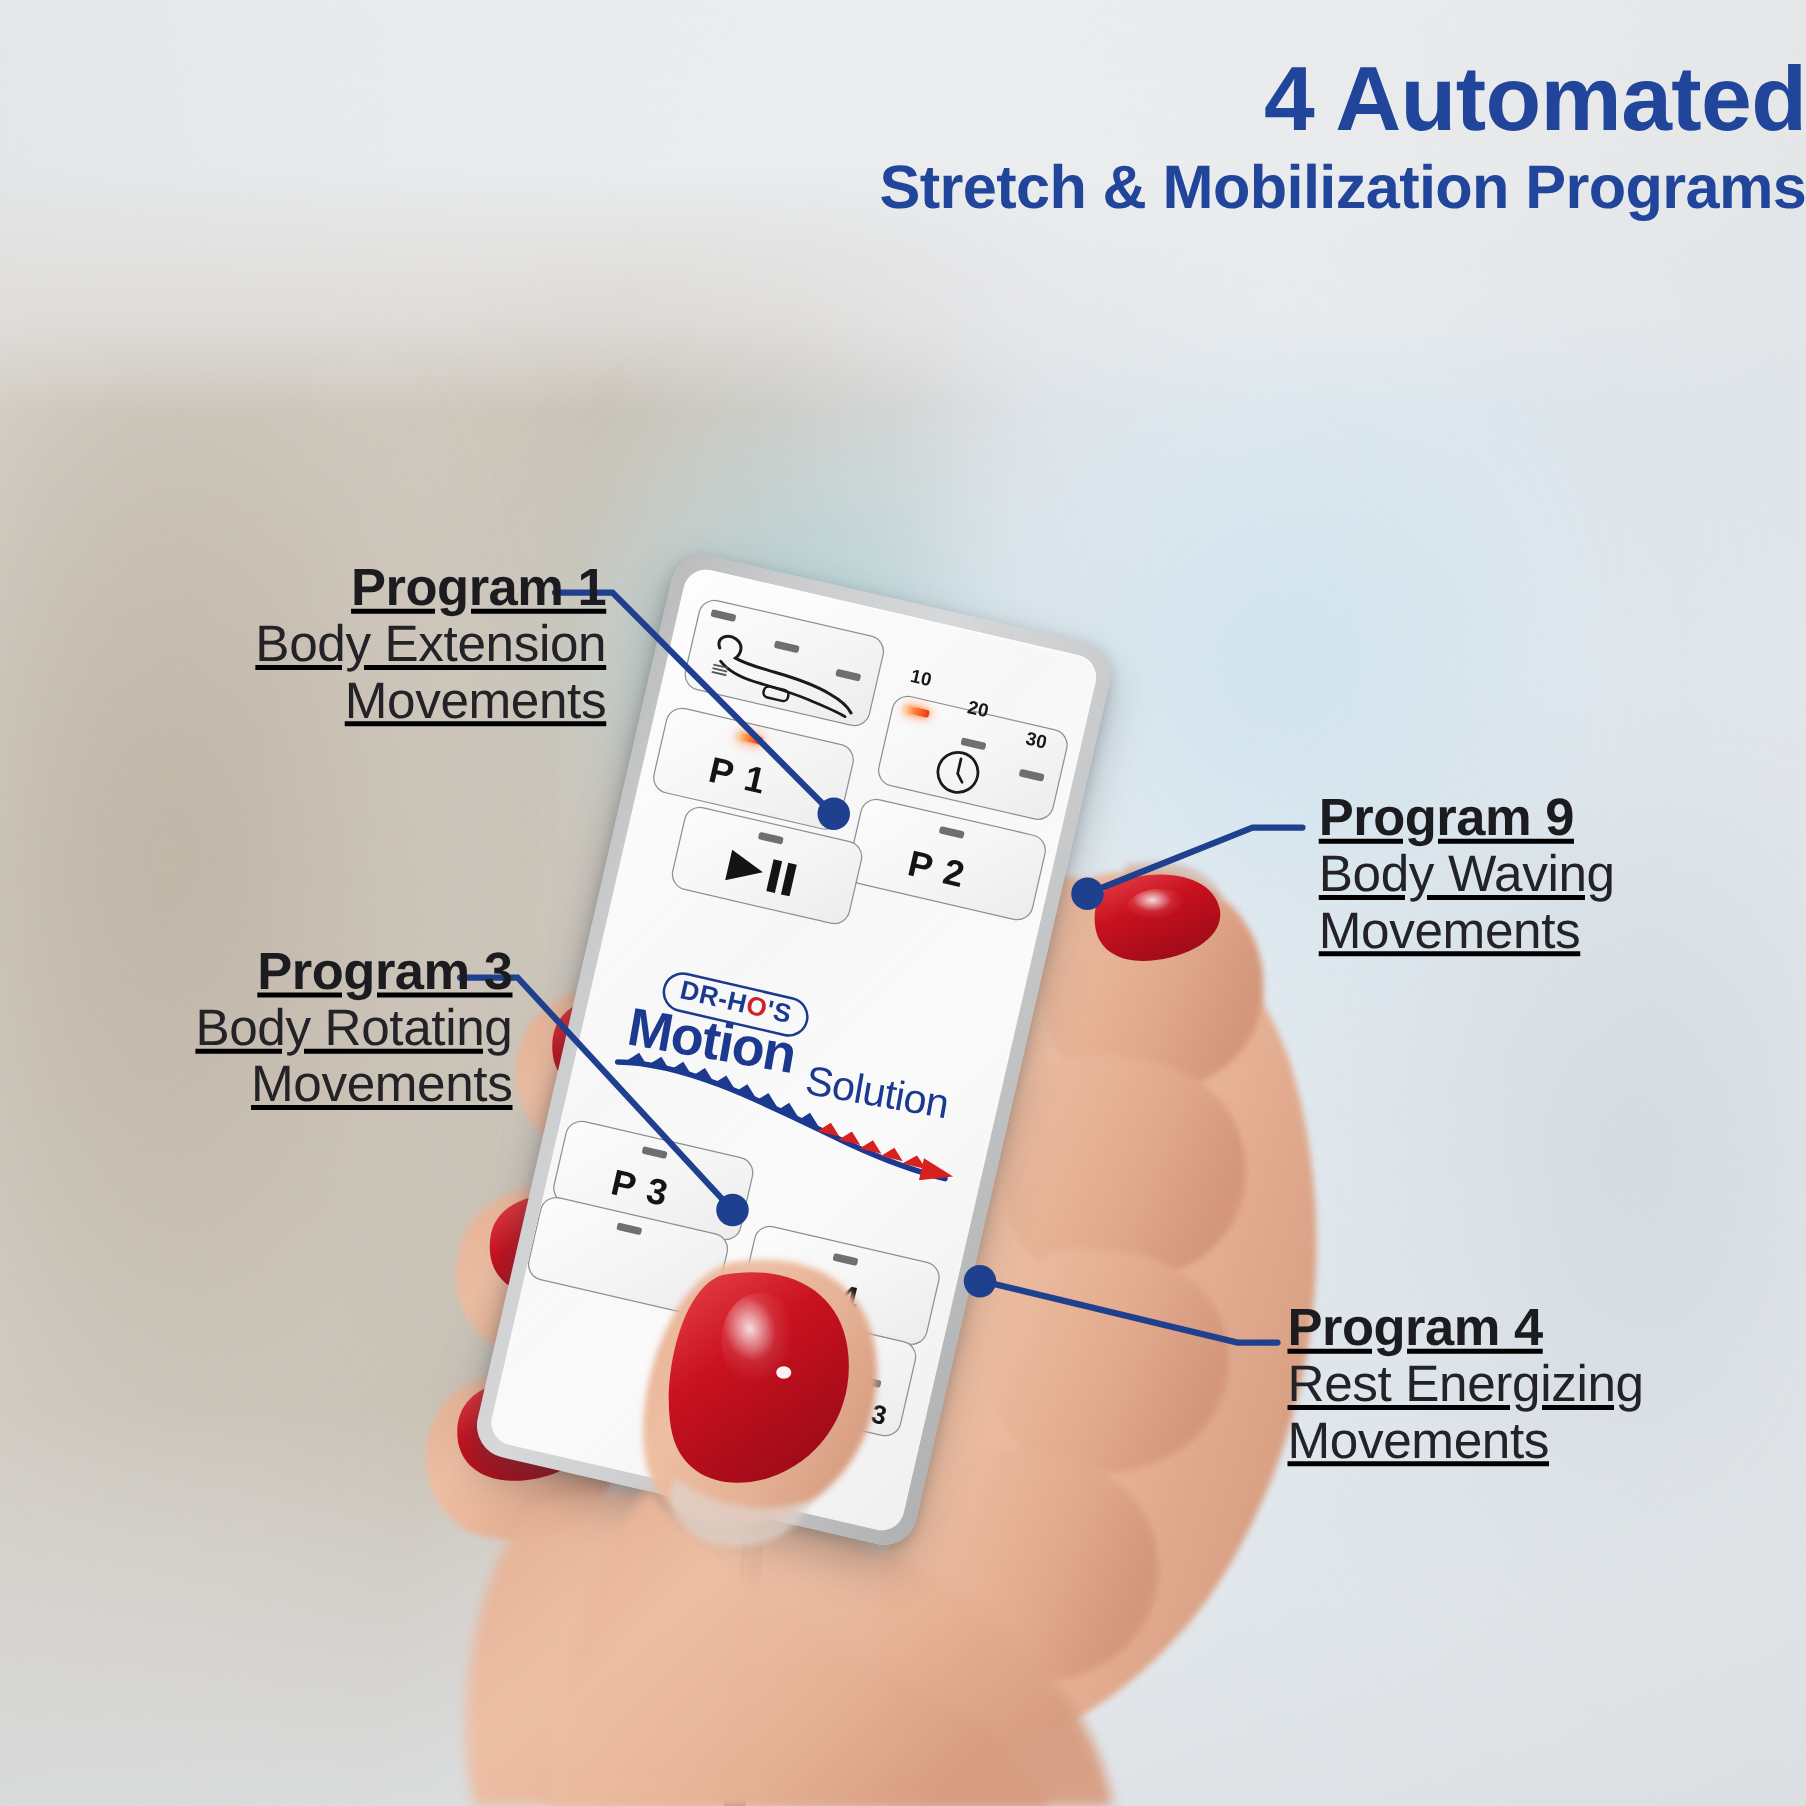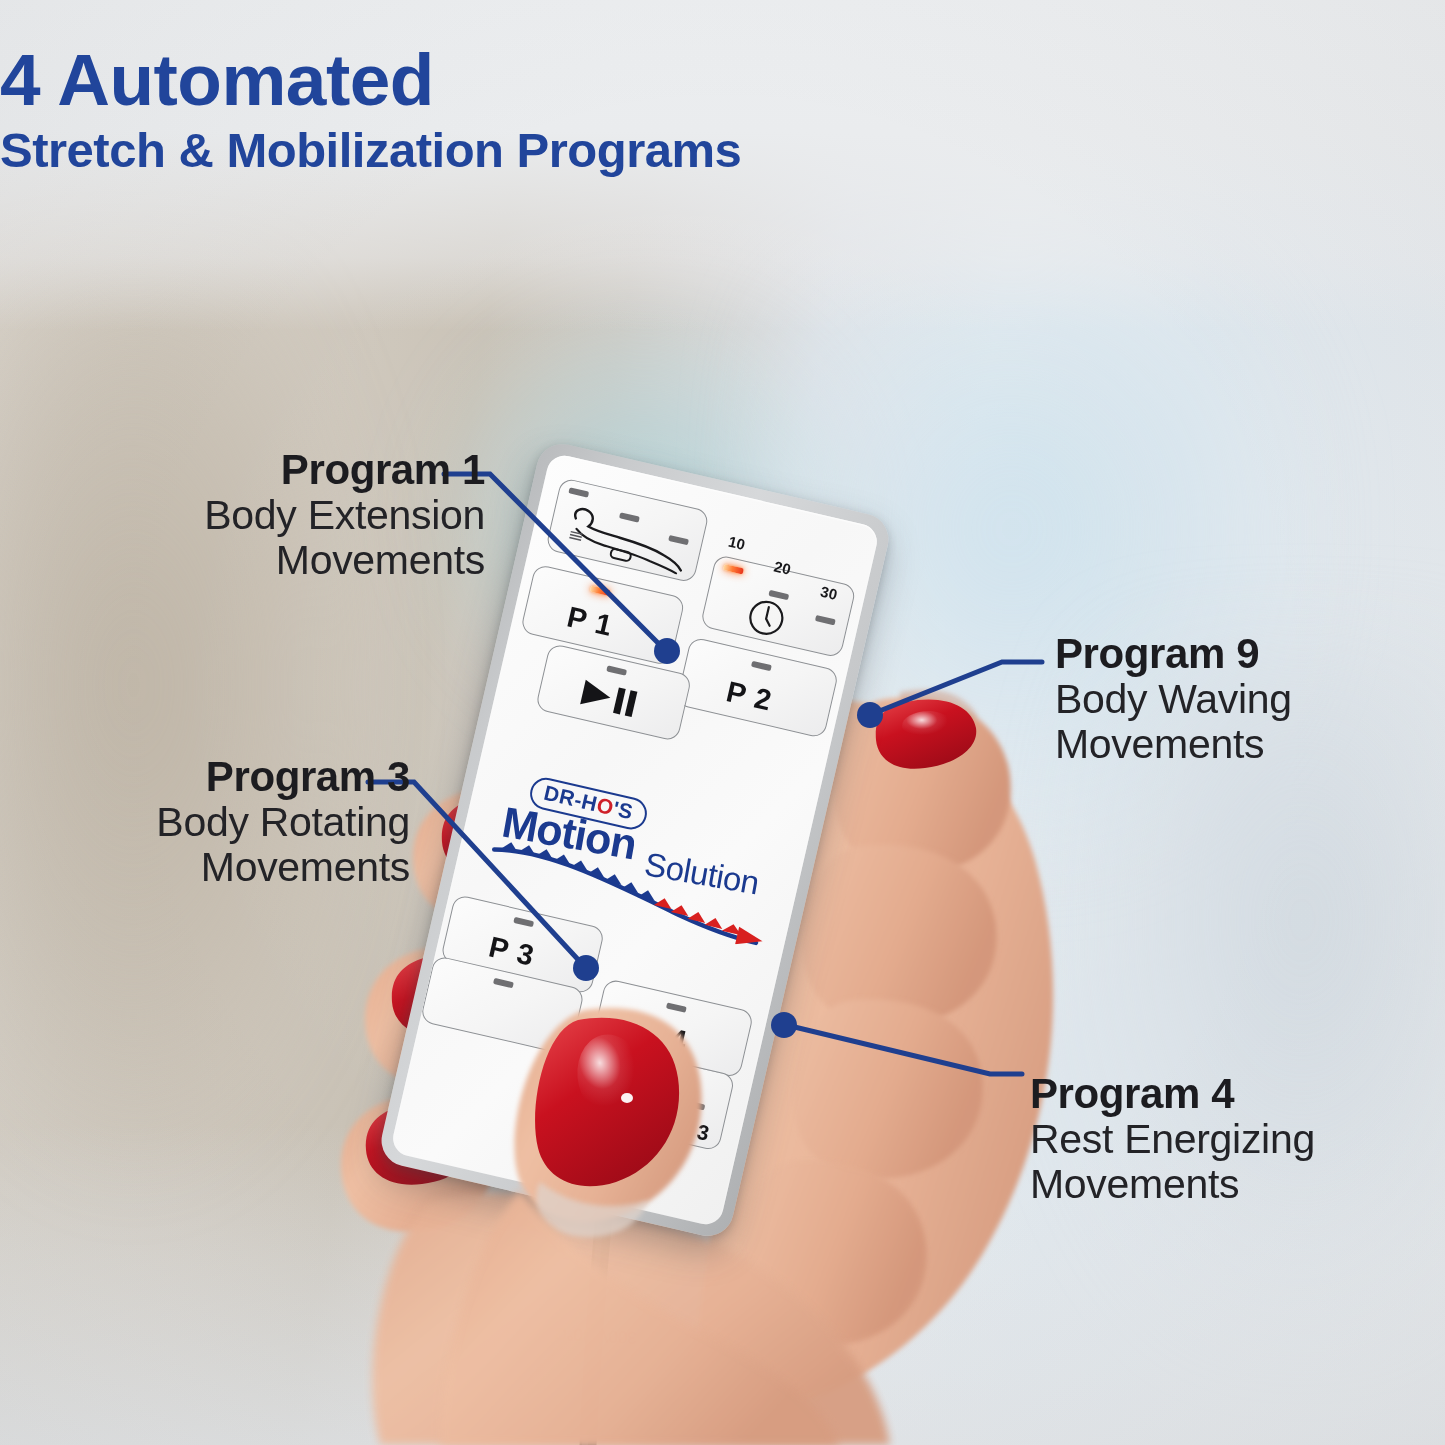--- a/index.html
+++ b/index.html
@@ -29,36 +29,36 @@
     filter:blur(40px);}
   .bg-rblob{position:absolute;left:1060px;top:640px;width:440px;height:700px;
     background:radial-gradient(ellipse at 55% 40%,rgba(200,209,217,.60) 0%,rgba(214,221,227,.30) 50%,rgba(225,230,235,0) 78%);
     filter:blur(44px);}
   .bg-bot{position:absolute;left:0;bottom:0;width:100%;height:320px;
     background:linear-gradient(0deg,rgba(226,229,232,.85) 0%,rgba(228,231,234,.4) 55%,rgba(230,232,235,0) 100%);}
   .bg-vig{position:absolute;inset:0;
     background:radial-gradient(ellipse at 50% 48%,rgba(255,255,255,.10) 0%,rgba(255,255,255,0) 55%,rgba(120,120,120,.07) 100%);}
 
   
-  .head-wrap{position:absolute;left:0;top:42px;width:1445px;text-align:left;z-index:40;}
+  .head-wrap{position:absolute;left:0;top:42px;width:1445px;text-align:right;z-index:40;}
   .h-line{color:#21459B;font-weight:bold;letter-spacing:-.5px;line-height:1.03;}
   .h-l1{font-size:73px;}
   .h-l2{font-size:49px;margin-top:8px;}
   .sub{margin-top:22px;font-size:49px;color:#2b2b2f;letter-spacing:-.4px;}
 
   
-  .callout{position:absolute;z-index:45;}
+  .callout{position:absolute;z-index:45;text-decoration:underline;}
   .callout .ttl{font-weight:bold;font-size:42px;color:#1c1c20;letter-spacing:-.4px;line-height:1.06;}
   .callout .d1,.callout .d2{font-size:41px;color:#232327;letter-spacing:-.3px;line-height:1.12;}
   .c-left{text-align:right;}
   .c-right{text-align:left;}
   #callout-p1{left:40px;top:448px;width:445px;}
   #callout-p3{left:10px;top:755px;width:400px;}
   #callout-p2{left:1055px;top:632px;width:370px;}
-  #callout-p4{left:1030px;top:1072px;width:400px;}
+  #callout-p4{left:1030px;top:1040px;width:400px;}
 
   svg.leaders{position:absolute;inset:0;width:1445px;height:1445px;z-index:44;pointer-events:none;}
 
   
   #hand{position:absolute;left:0;top:0;width:1445px;height:1445px;z-index:10;}
 
   
   #remote{position:absolute;left:455px;top:470px;width:360px;height:740px;
     transform:rotate(13deg);transform-origin:50% 50%;z-index:20;}
   .shell{position:absolute;inset:0;border-radius:26px;

